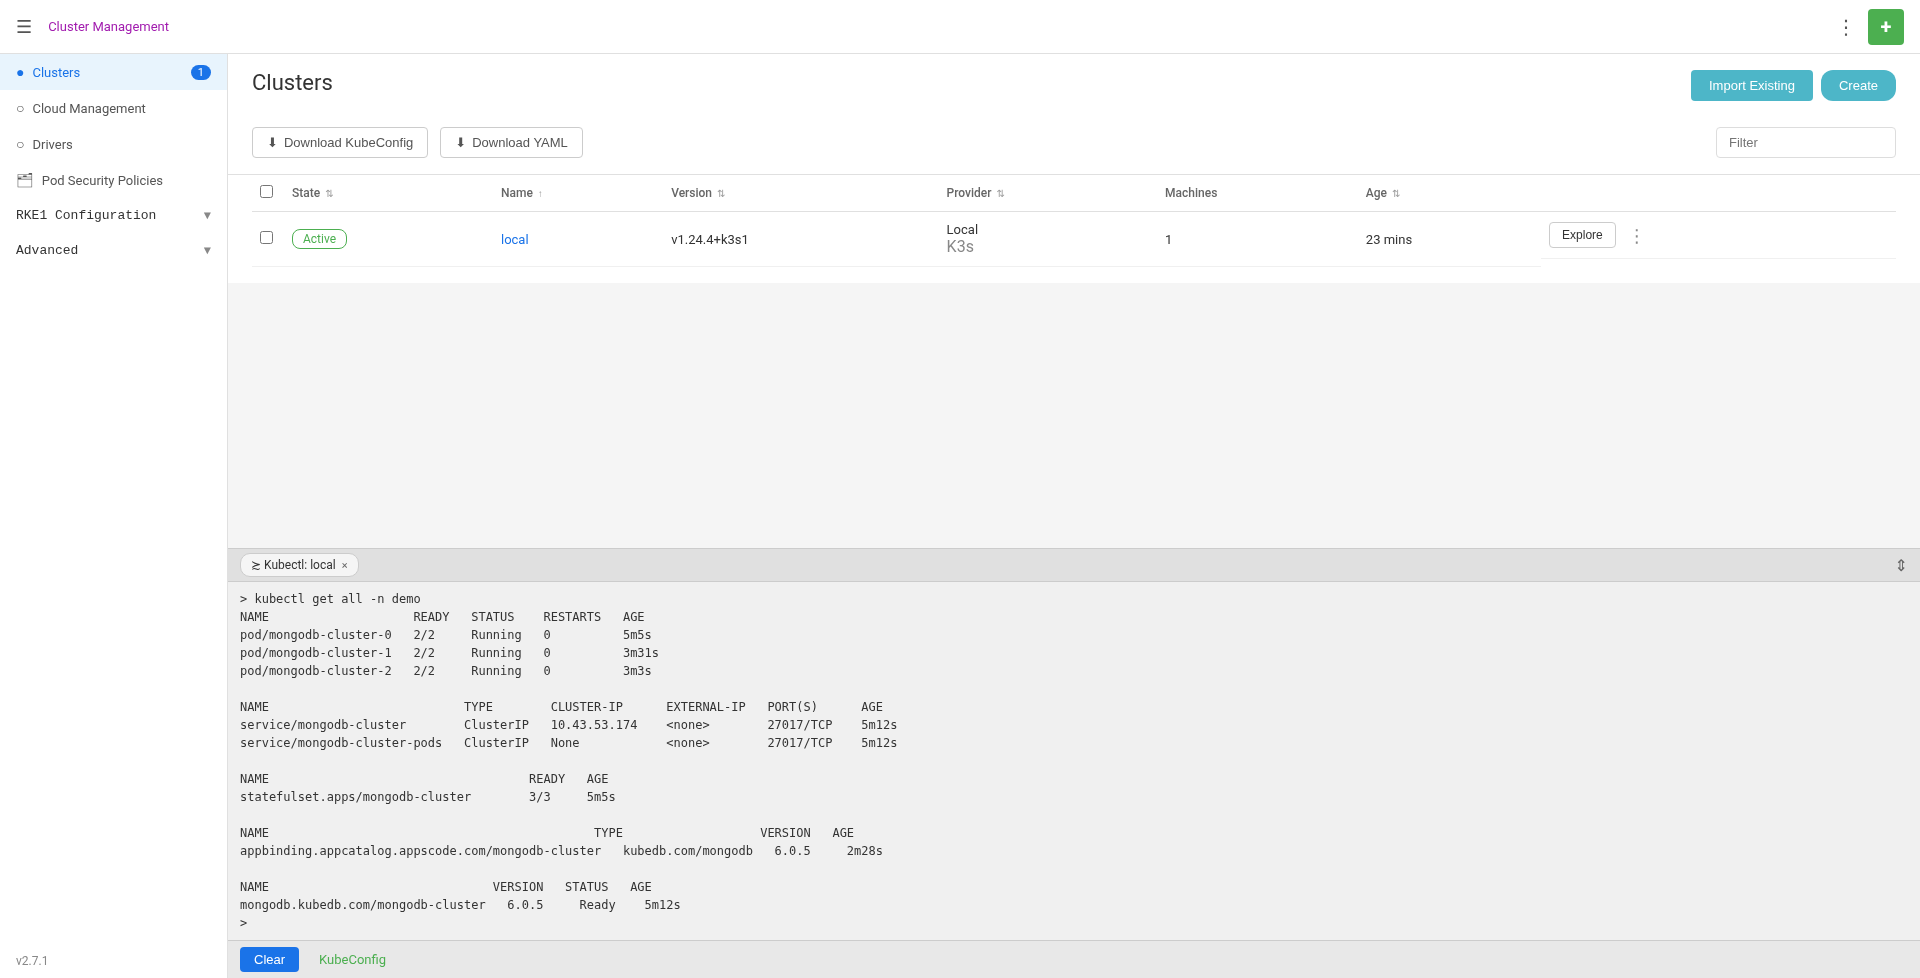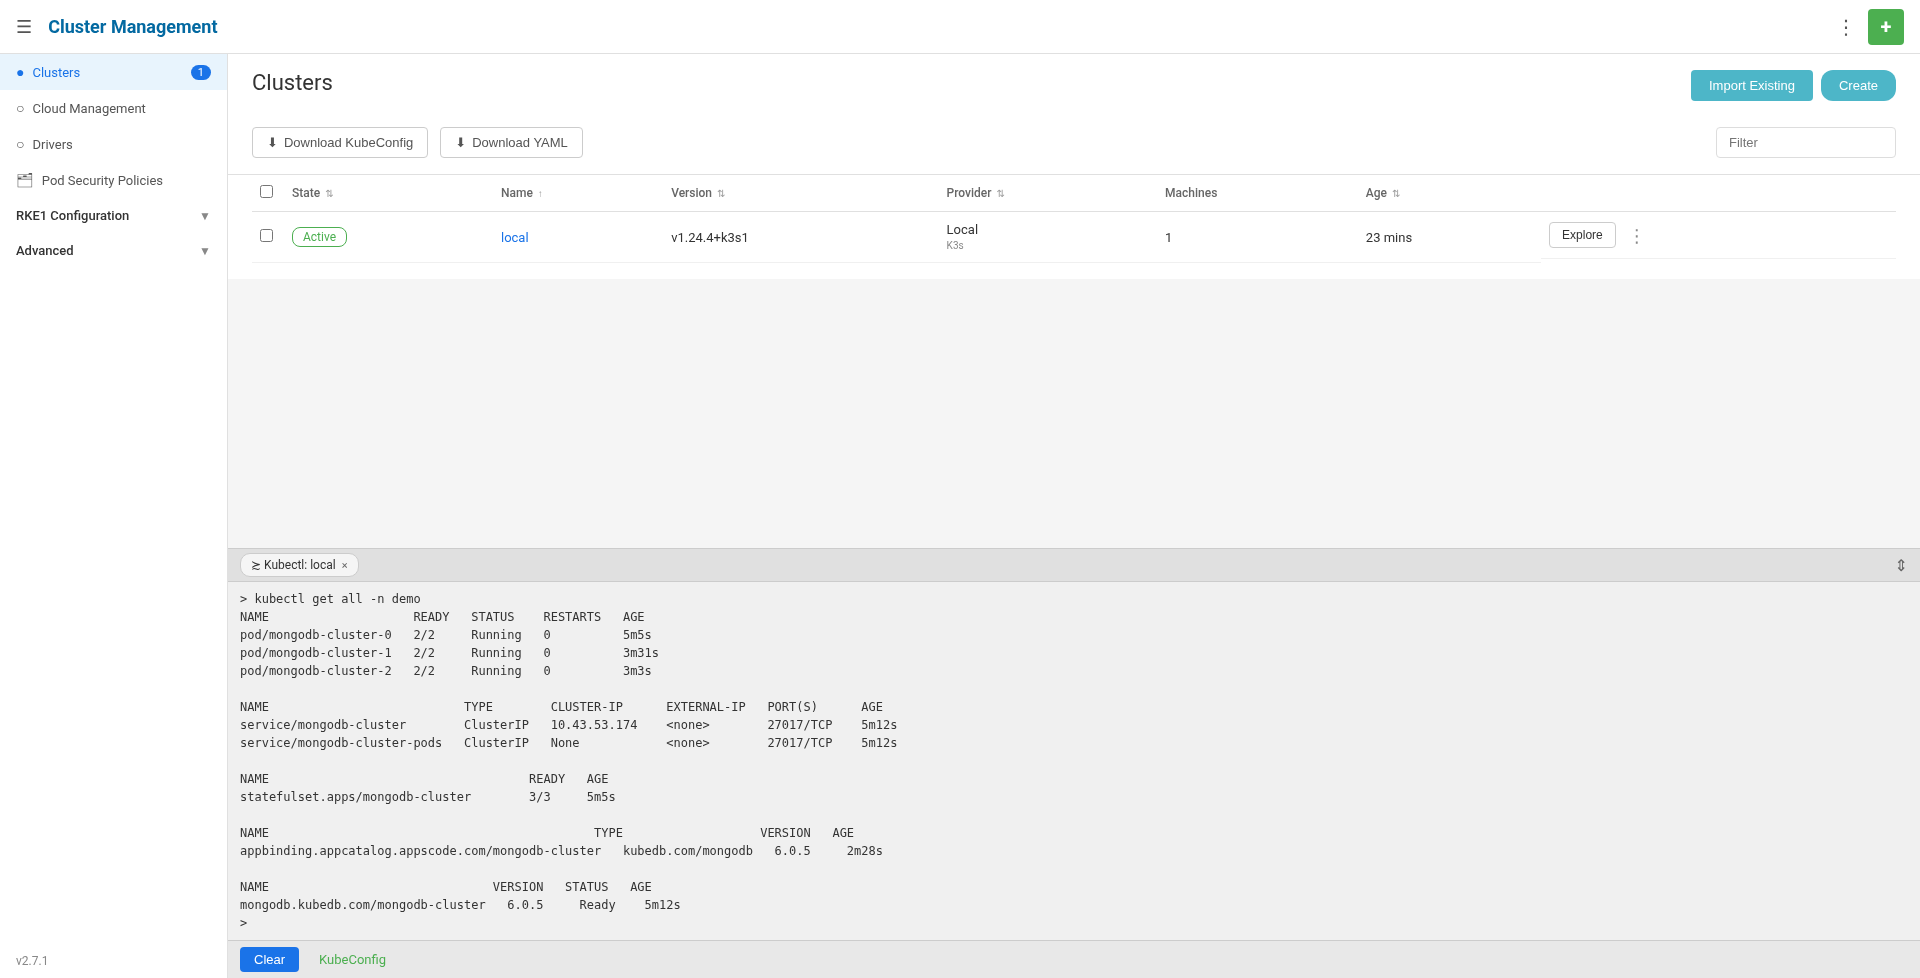--- a/index.html
+++ b/index.html
@@ -4,21 +4,21 @@
   <style>
     * { box-sizing: border-box; margin: 0; padding: 0; }
     body { font-family: -apple-system, BlinkMacSystemFont, 'Segoe UI', Roboto, sans-serif; font-size: 13px; color: #333; background: #f5f5f5; height: 978px; overflow: hidden; display: flex; flex-direction: column; }
 
     
     .top-header {
       display: flex; align-items: center; padding: 0 16px; height: 54px;
       background: #fff; border-bottom: 1px solid #e0e0e0; flex-shrink: 0;
     }
     .hamburger-icon { font-size: 18px; margin-right: 16px; cursor: pointer; color: #555; }
-    .app-title { font-size: 18px; font-weight: 700; color: #0369a1; flex: 1; }
+    .app-title { font-size: 13px; font-weight: 400; color: #a21caf; flex: 1; }
     .header-right { display: flex; align-items: center; gap: 12px; }
     .dots-icon { font-size: 20px; color: #555; cursor: pointer; }
     .plus-icon-btn {
       width: 36px; height: 36px; background: #4CAF50; border-radius: 4px;
       display: flex; align-items: center; justify-content: center; cursor: pointer;
       color: white; font-size: 20px; font-weight: bold;
     }
 
     
     .main-layout { display: flex; flex: 1; overflow: hidden; }
@@ -34,21 +34,21 @@
     }
     .sidebar-item.active { background: #e8f4fd; color: #1a73e8; }
     .sidebar-item .item-icon { margin-right: 8px; font-size: 14px; }
     .sidebar-item .item-badge {
       margin-left: auto; background: #e0e0e0; color: #555;
       border-radius: 10px; padding: 1px 7px; font-size: 11px;
     }
     .sidebar-item.active .item-badge { background: #1a73e8; color: white; }
     .sidebar-section-header {
       display: flex; align-items: flex-end; padding: 10px 16px; cursor: pointer;
-      color: #333; font-size: 13px; font-weight: 500;
+      color: #333; font-size: 13px; font-weight: 500; font-family: Liberation Mono, monospace;
     }
     .sidebar-section-header .chevron { margin-left: auto; font-size: 12px; color: #888; }
     .sidebar-footer { padding: 10px 16px; color: #888; font-size: 12px; margin-top: auto; }
 
     
     .content-area { flex: 1; display: flex; flex-direction: column; overflow: hidden; }
 
     
     .content-header {
       background: #fff; padding: 16px 24px; border-bottom: 1px solid #e0e0e0;
@@ -217,21 +217,21 @@
               <th>Age <span class="sort-icon">⇅</span></th>
               <th></th>
             </tr>
           </thead>
           <tbody id="clusters-tbody">
           <tr>
       <td class="checkbox-col"><input type="checkbox" style=""></td>
       <td><span class="status-badge">Active</span></td>
       <td><a class="cluster-link">local</a></td>
       <td>v1.24.4+k3s1</td>
-      <td>Local<br><span style="color:#888;font-size:10px;">K3s</span></td>
+      <td>Local<br><span style="color:#888;font-size:16px;">K3s</span></td>
       <td>1</td>
       <td>23 mins</td>
       <td style="display:flex;align-items:center;gap:4px;">
         <button class="explore-btn">Explore</button>
         <span class="row-menu">⋮</span>
       </td>
     </tr>
             </tbody>
         </table>
       </div>

